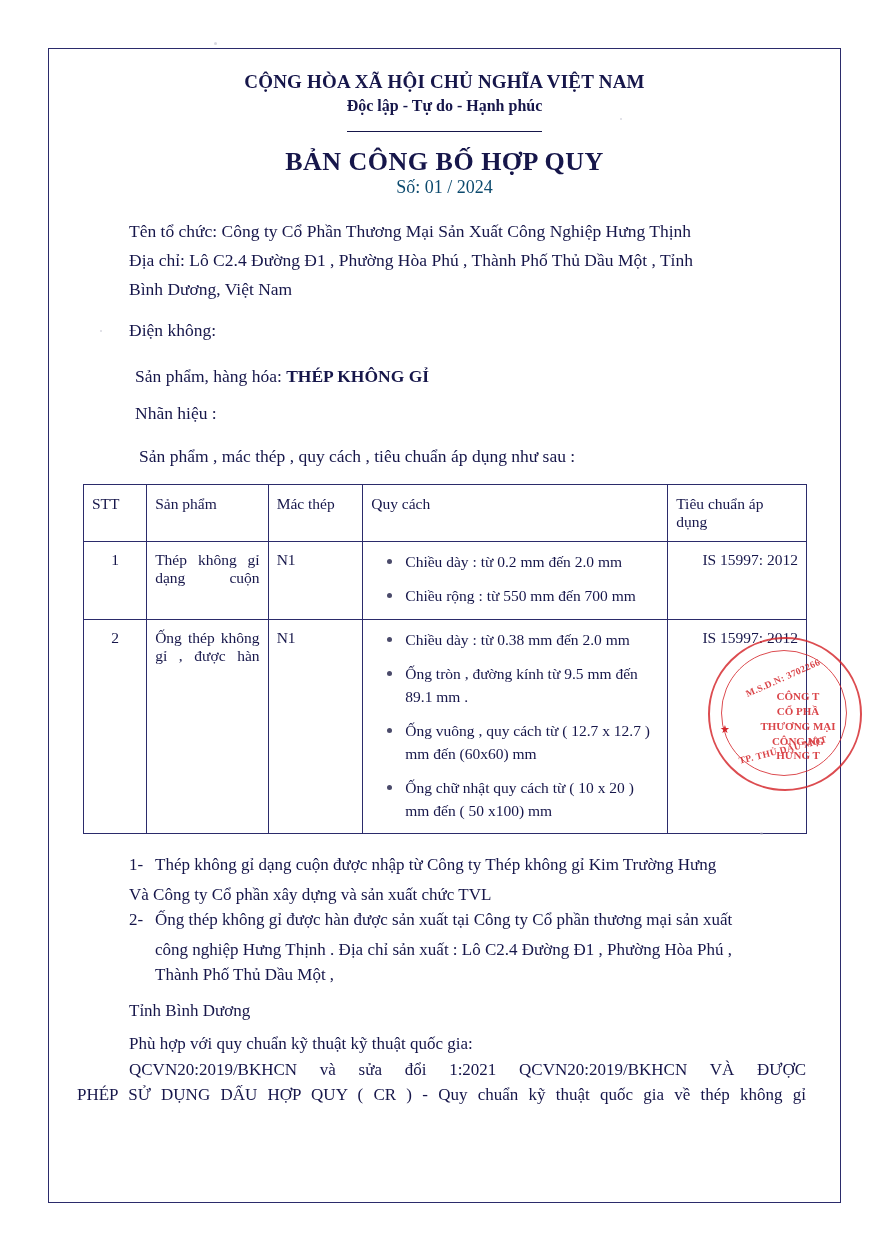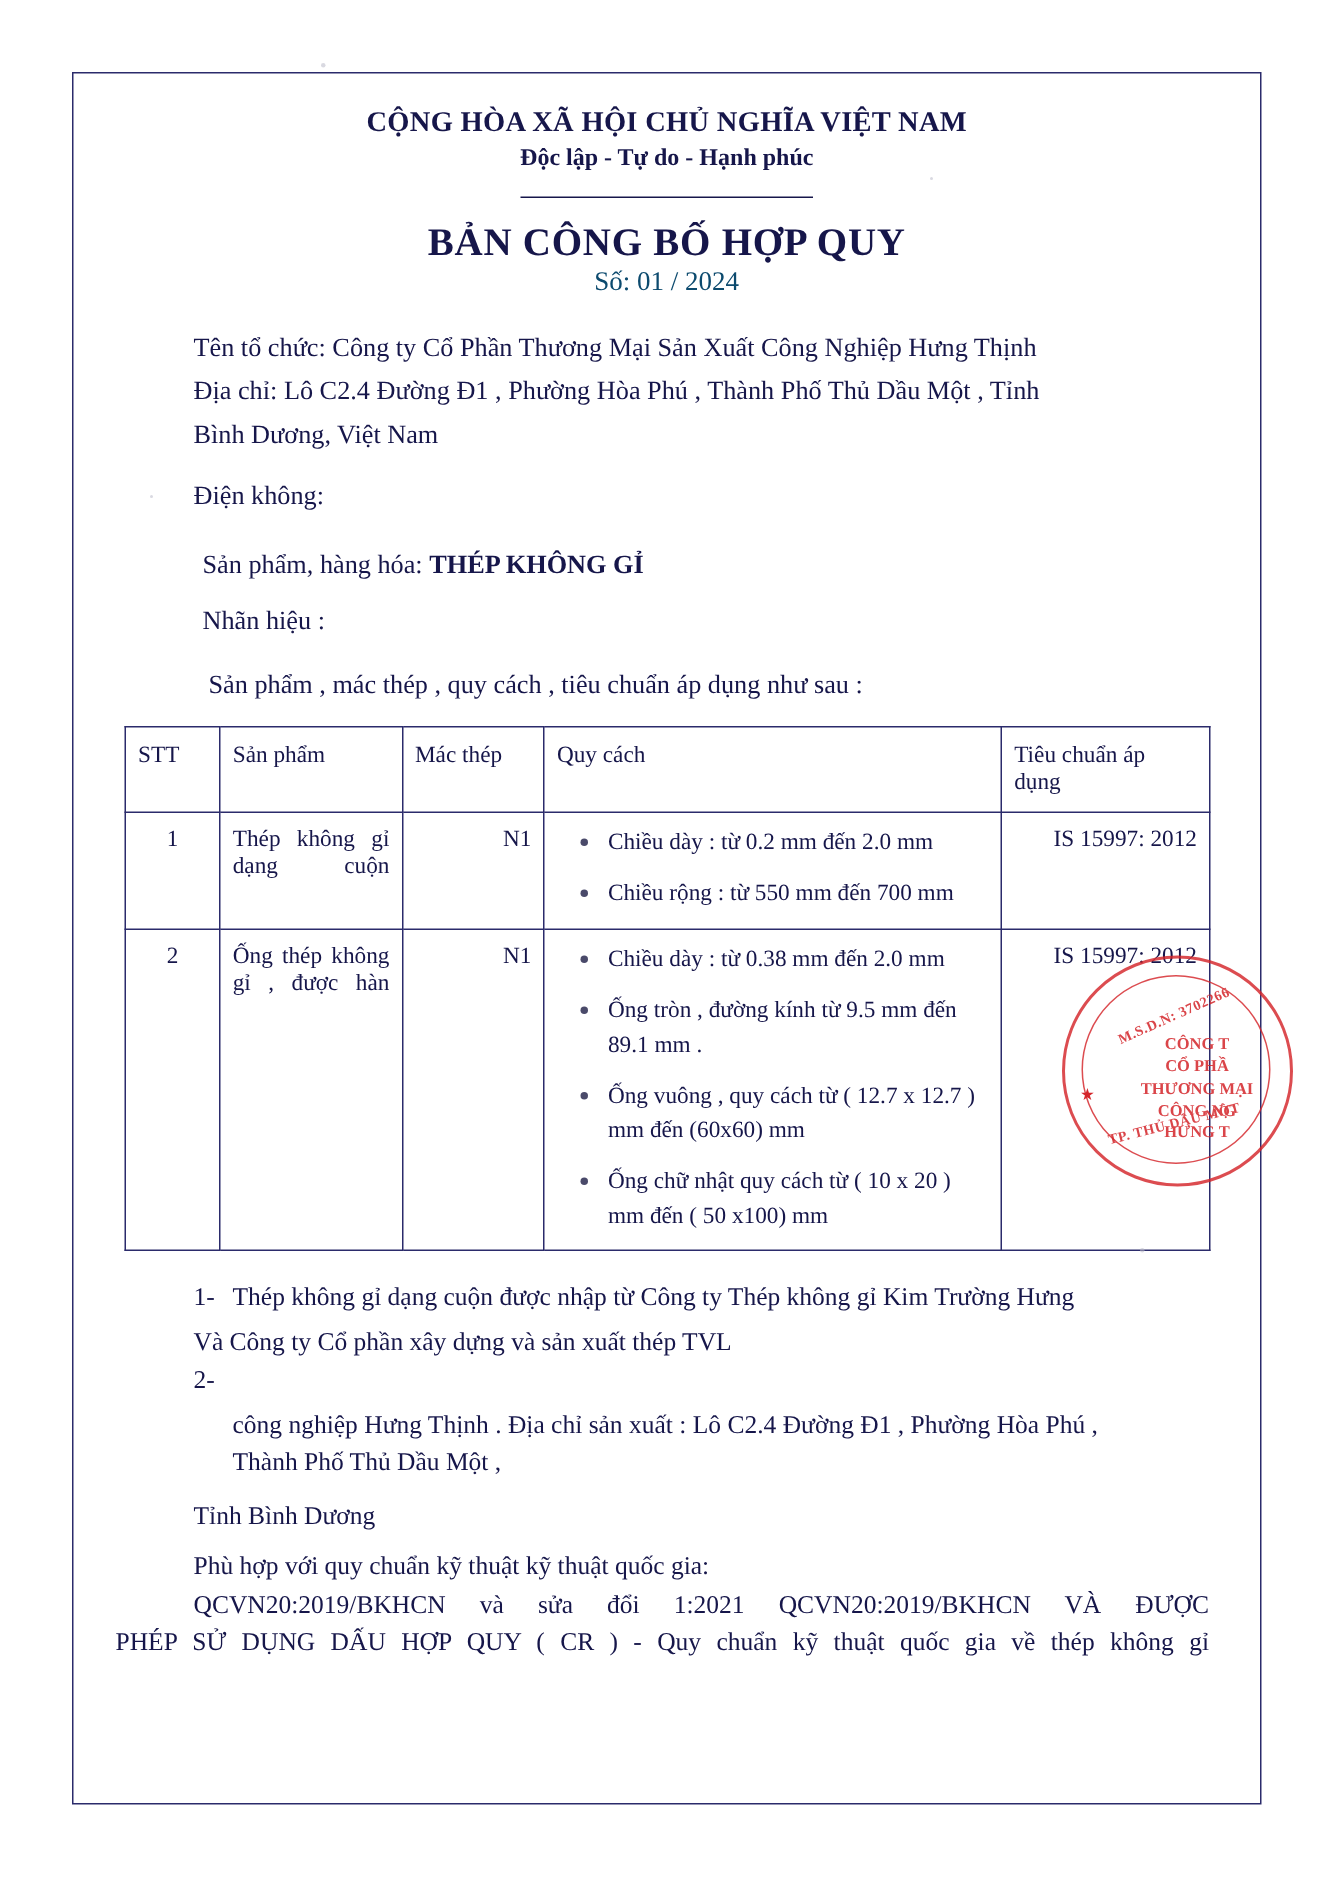--- a/index.html
+++ b/index.html
@@ -112,21 +112,21 @@
     padding-top: 10px;
     padding-bottom: 10px;
   }
   th.c-stt, td.c-stt { width: 50px; text-align: center; }
   th.c-prod, td.c-prod { width: 118px; }
   th.c-mac, td.c-mac { width: 88px; }
   th.c-spec, td.c-spec { width: 330px; }
   th.c-std, td.c-std { width: 138px; text-align: right; }
 
   td.c-prod.just { text-align: justify; text-align-last: justify; }
-  td.c-mac { text-align: right; }
+  td.c-mac { text-align: left; }
 
   ul.bullets {
     margin: 0;
     padding-left: 34px;
     list-style: none;
   }
   ul.bullets li {
     position: relative;
     margin-bottom: 12px;
     line-height: 1.45;
@@ -338,24 +338,25 @@
           <td class="c-std">IS 15997: 2012</td>
         </tr>
       </tbody>
     </table>
 
     <div class="notes">
       <div class="note-item">
         <div class="note-num">1-</div>
         <div class="note-body">Thép không gỉ dạng cuộn được nhập từ Công ty Thép không gỉ Kim Trường Hưng</div>
       </div>
-      <div class="note-cont">Và Công ty Cổ phần xây dựng và sản xuất thép TVL</div>
+      <div class="note-cont">Và Công ty Cổ phần xây dựng và sản xuất chức TVL</div>
 
       <div class="note-item">
         <div class="note-num">2-</div>
+        <div class="note-body">Ống thép không gỉ được hàn được sản xuất tại Công ty Cổ phần thương mại sản xuất</div>
       </div>
       <div class="note-cont deep">công nghiệp Hưng Thịnh . Địa chỉ sản xuất : Lô C2.4 Đường Đ1 , Phường Hòa Phú ,</div>
       <div class="note-cont deep">Thành Phố Thủ Dầu Một ,</div>
     </div>
 
     <div class="final">
       <div class="l1">Tỉnh Bình Dương</div>
       <div class="l2">Phù hợp với quy chuẩn kỹ thuật kỹ thuật quốc gia:</div>
       <div class="l3">QCVN20:2019/BKHCN và sửa đổi 1:2021  QCVN20:2019/BKHCN VÀ ĐƯỢC</div>
       <div class="l4">PHÉP SỬ DỤNG DẤU HỢP QUY ( CR ) -  Quy chuẩn kỹ thuật quốc gia về thép không gỉ</div>

